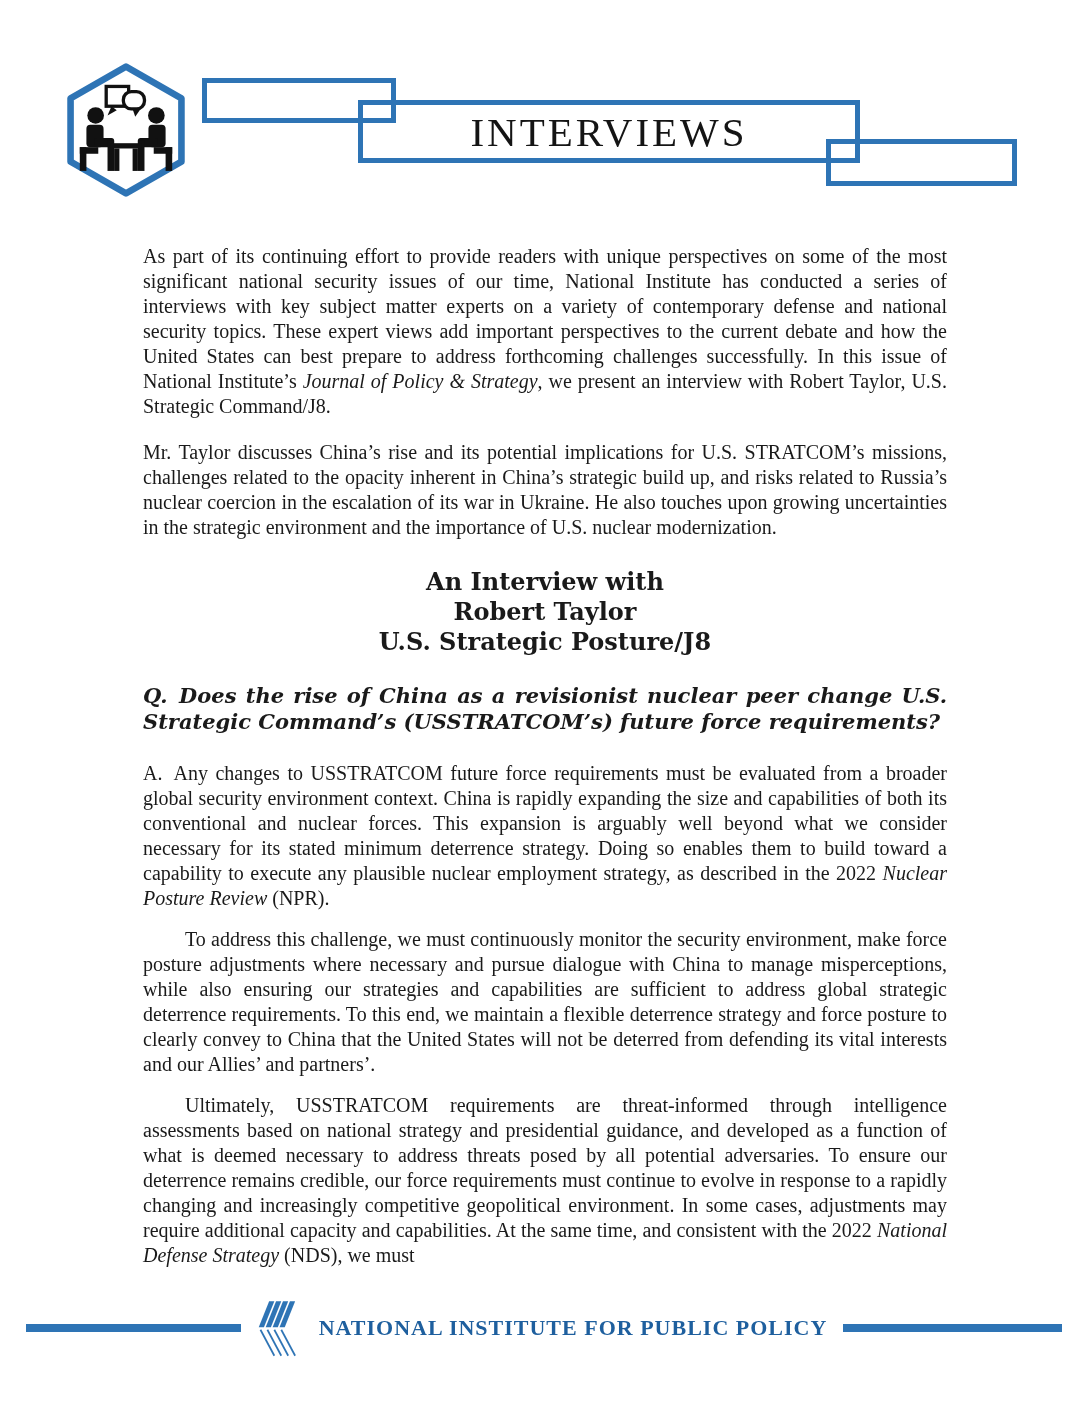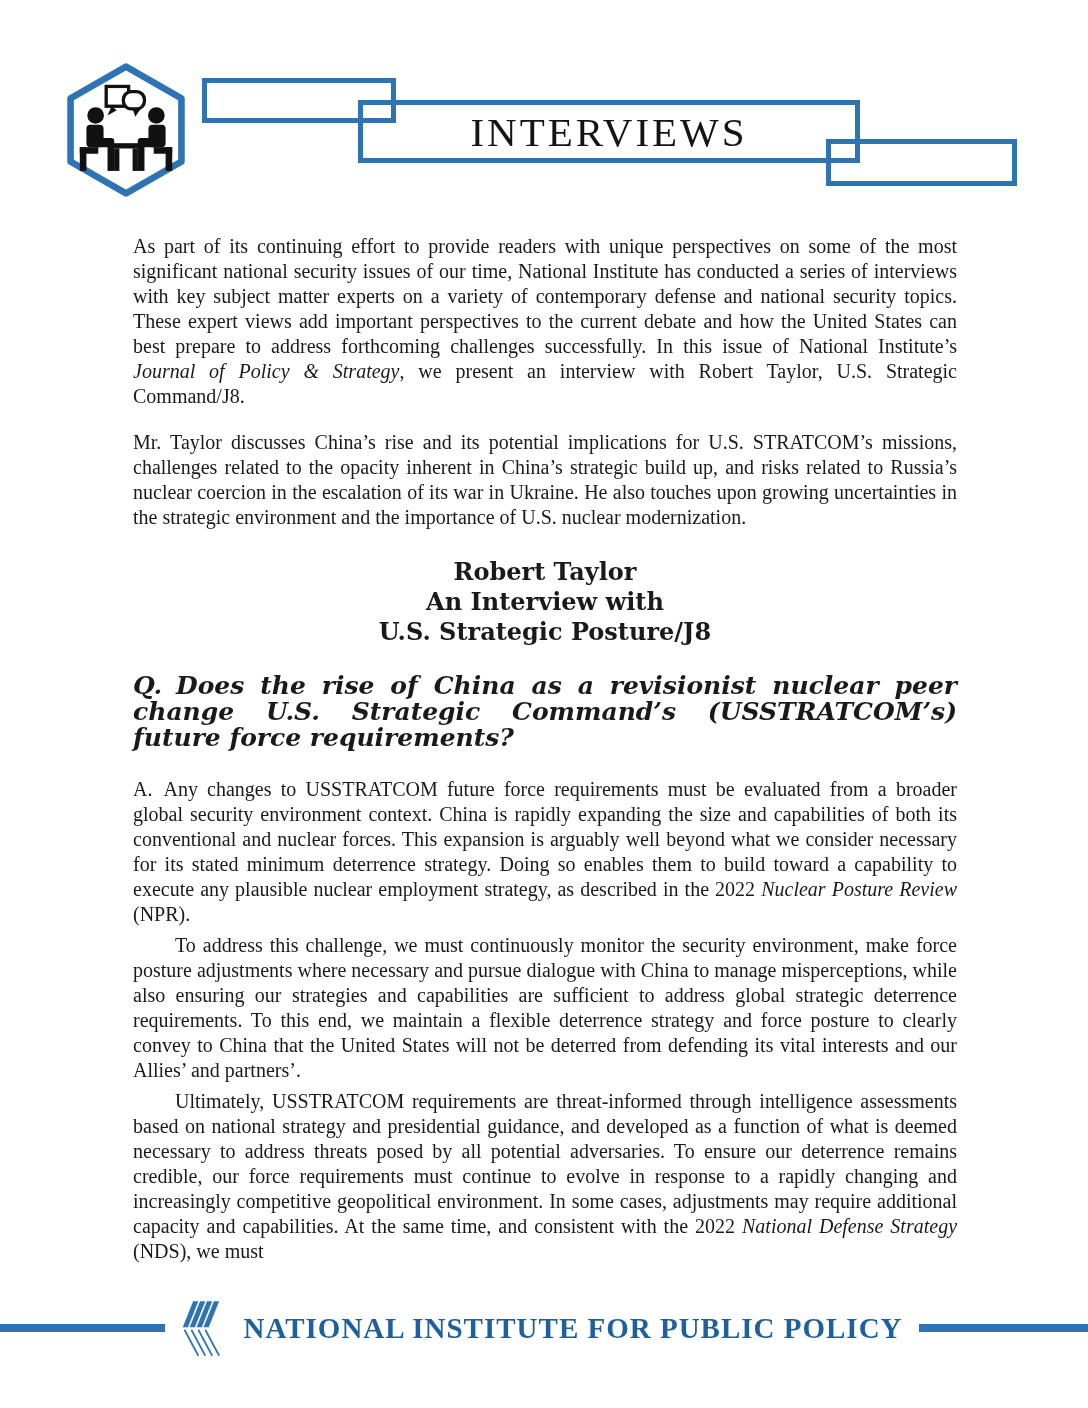--- a/index.html
+++ b/index.html
@@ -15,44 +15,44 @@
   .box-right{left:826px;top:139px;width:191px;height:47px;}
   .title-text{
     font-family:"Liberation Serif", serif;font-size:41px;font-weight:500;
     letter-spacing:3px;color:#141414;white-space:nowrap;
   }
   
   .article{
     position:absolute;left:127px;top:228px;width:836px;
     font-size:20px;line-height:25px;text-align:justify;
   }
-  .article p{margin:6px;}
+  .article p{margin:16px;}
   .p-gap{margin-bottom:21px !important;}
   .interview-heading{
     margin:27px 0 26px 0;text-align:center;
     font-family:"DejaVu Serif", serif;font-weight:bold;font-size:24px;line-height:30px;
   }
   .question{
     font-family:"DejaVu Serif", serif;font-weight:bold;font-style:italic;
-    font-size:25px;line-height:26px;margin-bottom:26px !important;
+    font-size:21px;line-height:26px;margin-bottom:26px !important;
   }
   .q-label,.a-label{margin-right:0.55em;}
   .indent{text-indent:2.1em;font-family:Liberation Serif, serif;}
   
   .footer{
     position:absolute;left:0;top:1290px;width:1088px;height:76px;
     display:flex;align-items:center;justify-content:center;
   }
   .footer-rule{height:8px;background:#2e74b5;flex:0 0 auto;}
   .rule-left{width:215px;margin-right:16px;}
   .rule-right{width:219px;margin-left:16px;}
   .nipp-logo{width:52px;height:68px;margin-right:10px;flex:0 0 auto;}
   .org-name{
     font-family:"Liberation Serif", serif;font-weight:bold;color:#1e5f9e;
-    font-size:29px;letter-spacing:1px;white-space:nowrap;
+    font-size:22px;letter-spacing:1px;white-space:nowrap;
   }
 </style>
 </head>
 <body>
 
 <div class="page">
 
   <header>
     <svg class="hex-icon" viewBox="0 0 100 100" aria-hidden="true">
       <polygon points="50,2 92,26 92,74 50,98 8,74 8,26" fill="none" stroke="#2e74b5" stroke-width="5" stroke-linejoin="round"></polygon>
@@ -90,22 +90,22 @@
     <div class="deco-box box-right"></div>
   </header>
 
   <main class="article">
 
     <p class="p-gap"><span>As part of its continuing effort to provide readers with unique perspectives on some of the most significant national security issues of our time, National Institute has conducted a series of interviews with key subject matter experts on a variety of contemporary defense and national security topics. These expert views add important perspectives to the current debate and how the United States can best prepare to address forthcoming challenges successfully. In this issue of National Institute’s </span><em>Journal of Policy &amp; Strategy</em><span>, we present an interview with Robert Taylor, U.S. Strategic Command/J8.</span></p>
 
     <p>Mr. Taylor discusses China’s rise and its potential implications for U.S. STRATCOM’s missions, challenges related to the opacity inherent in China’s strategic build up, and risks related to Russia’s nuclear coercion in the escalation of its war in Ukraine. He also touches upon growing uncertainties in the strategic environment and the importance of U.S. nuclear modernization.</p>
 
     <div class="interview-heading">
+      <div>An Interview with</div>
       <div>Robert Taylor</div>
-      <div>An Interview with</div>
       <div>U.S. Strategic Posture/J8</div>
     </div>
 
     <p class="question"><span class="q-label">Q.</span><span>Does the rise of China as a revisionist nuclear peer change U.S. Strategic Command’s (USSTRATCOM’s) future force requirements?</span></p>
 
     <p><span class="a-label">A.</span><span>Any changes to USSTRATCOM future force requirements must be evaluated from a broader global security environment context. China is rapidly expanding the size and capabilities of both its conventional and nuclear forces. This expansion is arguably well beyond what we consider necessary for its stated minimum deterrence strategy. Doing so enables them to build toward a capability to execute any plausible nuclear employment strategy, as described in the 2022 </span><em>Nuclear Posture Review</em><span> (NPR).</span></p>
 
     <p class="indent">To address this challenge, we must continuously monitor the security environment, make force posture adjustments where necessary and pursue dialogue with China to manage misperceptions, while also ensuring our strategies and capabilities are sufficient to address global strategic deterrence requirements. To this end, we maintain a flexible deterrence strategy and force posture to clearly convey to China that the United States will not be deterred from defending its vital interests and our Allies’ and partners’.</p>
 
     <p class="indent"><span>Ultimately, USSTRATCOM requirements are threat-informed through intelligence assessments based on national strategy and presidential guidance, and developed as a function of what is deemed necessary to address threats posed by all potential adversaries. To ensure our deterrence remains credible, our force requirements must continue to evolve in response to a rapidly changing and increasingly competitive geopolitical environment. In some cases, adjustments may require additional capacity and capabilities. At the same time, and consistent with the 2022 </span><em>National Defense Strategy</em><span> (NDS), we must</span></p>

